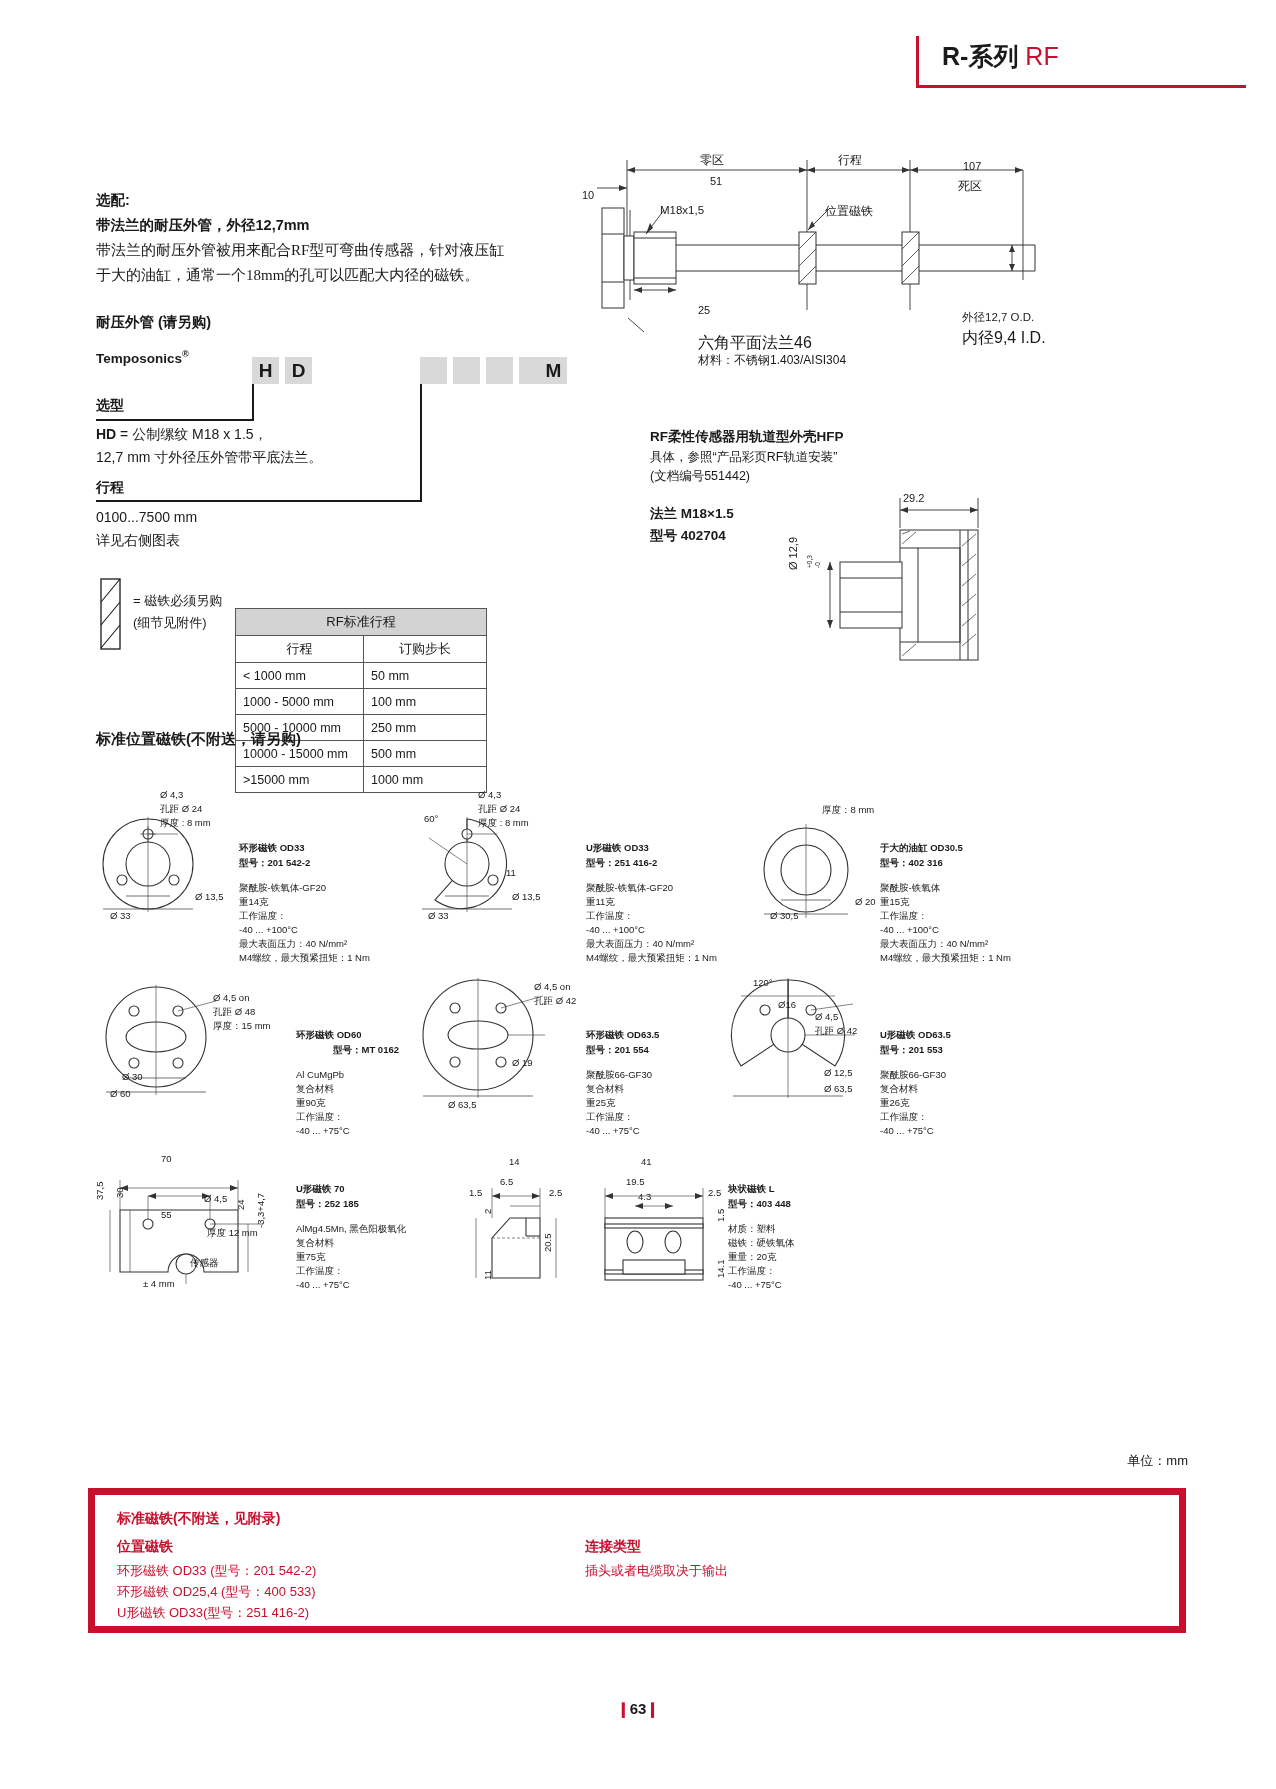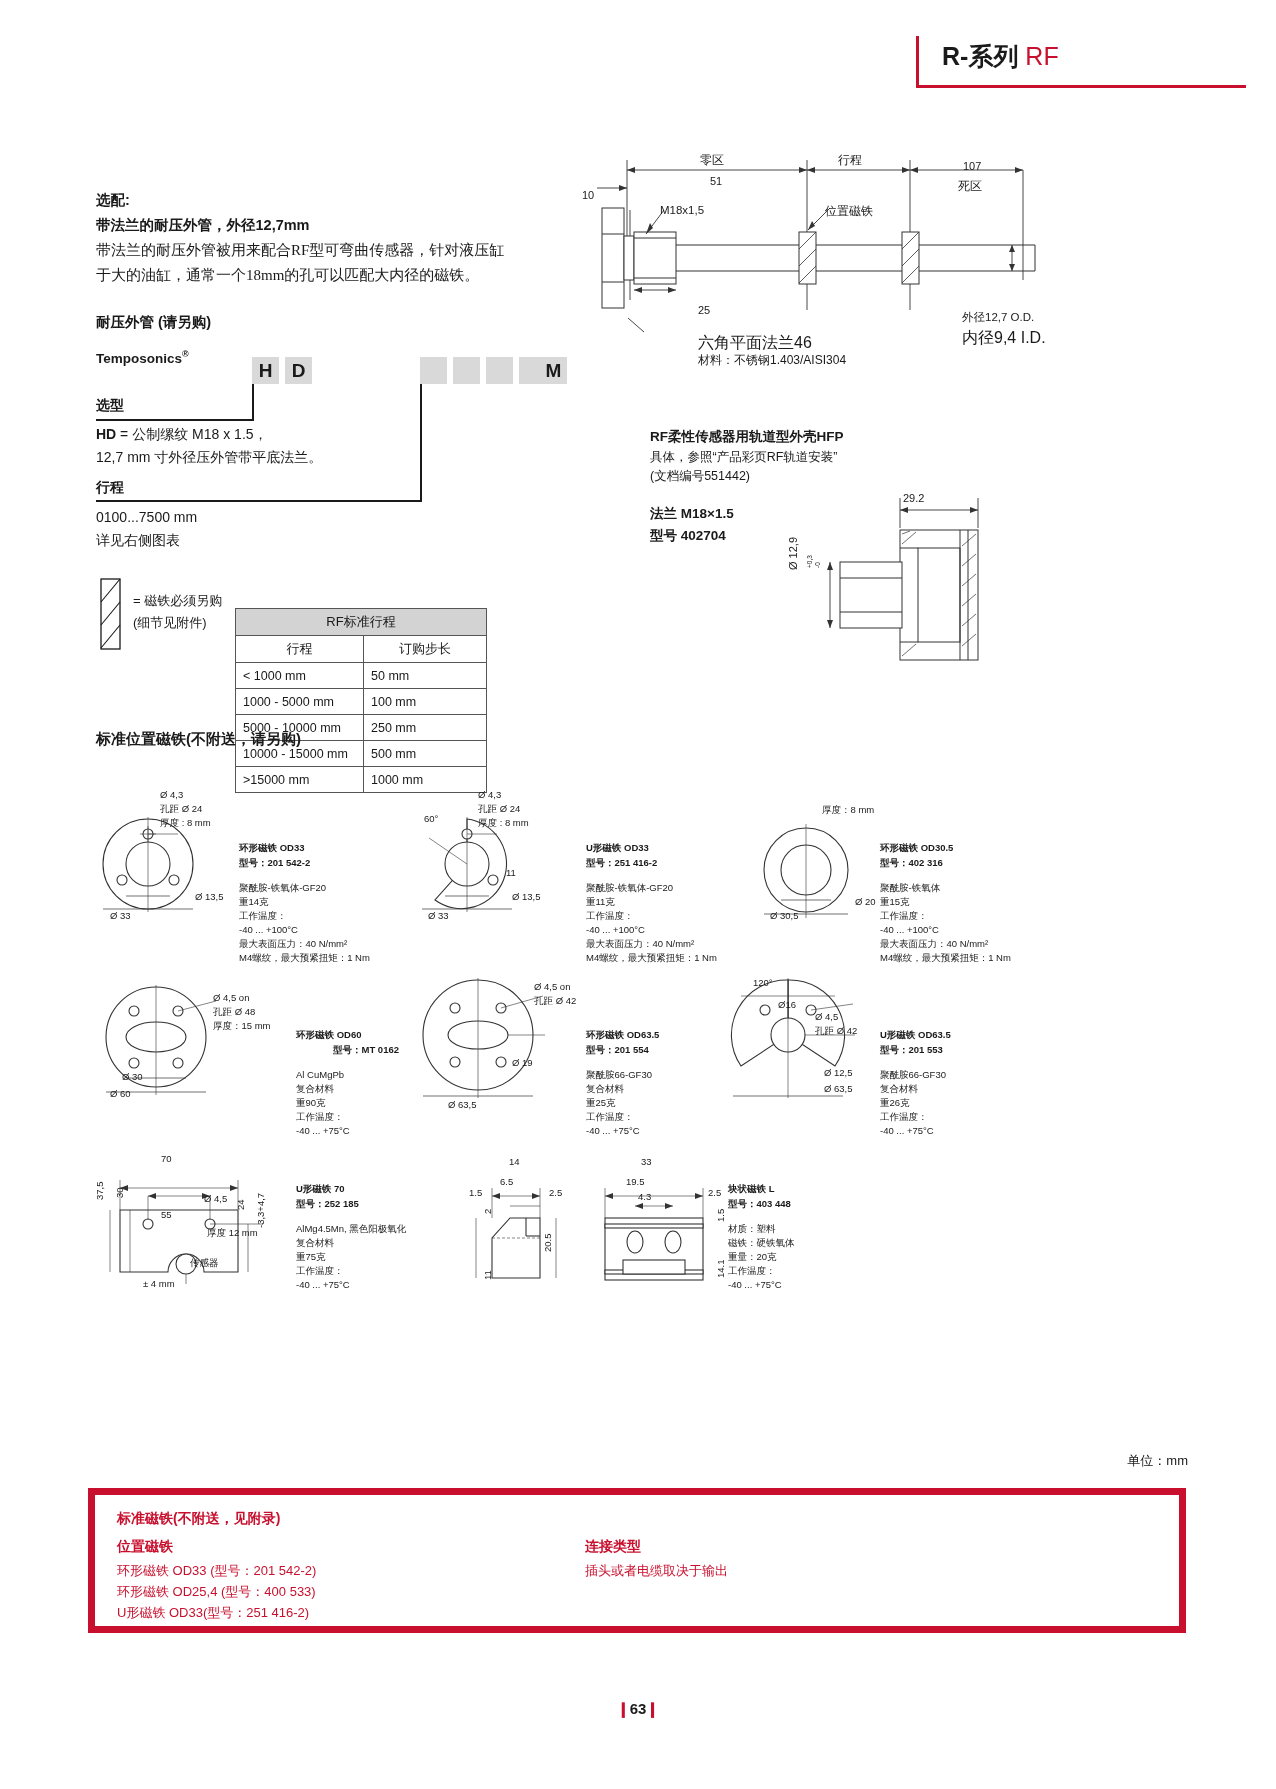--- a/index.html
+++ b/index.html
@@ -400,21 +400,21 @@
       <line x1="48" y1="2" x2="48" y2="96"></line>
     </g>
     <g stroke="#333" fill="none" stroke-width="0.7">
       <line x1="6" y1="92" x2="90" y2="92"></line>
       <line x1="23" y1="78" x2="73" y2="78"></line>
     </g>
   </svg>
   <div class="mag-label" style="left:822px; top:803px;">厚度：8 mm</div>
   <div class="mag-label" style="left:855px; top:895px;">Ø 20</div>
   <div class="mag-label" style="left:770px; top:909px;">Ø 30,5</div>
-  <div class="mag-label mag-title" style="left:880px; top:841px;">环形磁铁 OD30.5</div>
+  <div class="mag-label mag-title" style="left:880px; top:841px;">于大的油缸 OD30.5</div>
   <div class="mag-label mag-title" style="left:880px; top:856px;">型号：402 316</div>
   <div class="mag-label" style="left:880px; top:881px;">聚酰胺-铁氧体</div>
   <div class="mag-label" style="left:880px; top:895px;">重15克</div>
   <div class="mag-label" style="left:880px; top:909px;">工作温度：</div>
   <div class="mag-label" style="left:880px; top:923px;">-40 ... +100°C</div>
   <div class="mag-label" style="left:880px; top:937px;">最大表面压力：40 N/mm²</div>
   <div class="mag-label" style="left:880px; top:951px;">M4螺纹，最大预紧扭矩：1 Nm</div>
 
   <svg style="position:absolute; left:96px; top:985px;" width="145" height="125">
     <g stroke="#333" fill="#fff" stroke-width="1.1">
@@ -600,21 +600,21 @@
         <polygon points="80,28 72,25 72,31"></polygon>
     </g>
   </svg>
   <div class="mag-label" style="left:509px; top:1155px;">14</div>
   <div class="mag-label" style="left:500px; top:1175px;">6.5</div>
   <div class="mag-label" style="left:549px; top:1186px;">2.5</div>
   <div class="mag-label" style="left:469px; top:1186px;">1.5</div>
   <div class="mag-label" style="left:481px; top:1214px; transform:rotate(-90deg); transform-origin:left top;">2</div>
   <div class="mag-label" style="left:481px; top:1280px; transform:rotate(-90deg); transform-origin:left top;">11</div>
   <div class="mag-label" style="left:541px; top:1252px; transform:rotate(-90deg); transform-origin:left top;">20.5</div>
-  <div class="mag-label" style="left:641px; top:1155px;">33</div>
+  <div class="mag-label" style="left:641px; top:1155px;">41</div>
   <div class="mag-label" style="left:626px; top:1175px;">19.5</div>
   <div class="mag-label" style="left:638px; top:1190px;">4.3</div>
   <div class="mag-label" style="left:708px; top:1186px;">2.5</div>
   <div class="mag-label" style="left:714px; top:1222px; transform:rotate(-90deg); transform-origin:left top;">1.5</div>
   <div class="mag-label" style="left:714px; top:1278px; transform:rotate(-90deg); transform-origin:left top;">14.1</div>
   <div class="mag-label mag-title" style="left:728px; top:1182px;">块状磁铁 L</div>
   <div class="mag-label mag-title" style="left:728px; top:1197px;">型号：403 448</div>
   <div class="mag-label" style="left:728px; top:1222px;">材质：塑料</div>
   <div class="mag-label" style="left:728px; top:1236px;">磁铁：硬铁氧体</div>
   <div class="mag-label" style="left:728px; top:1250px;">重量：20克</div>

